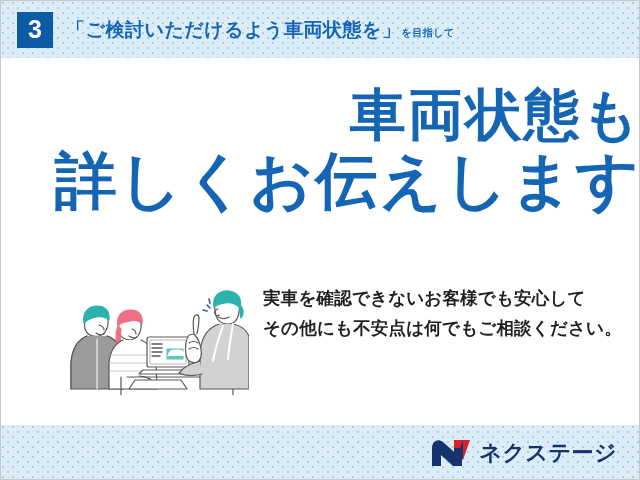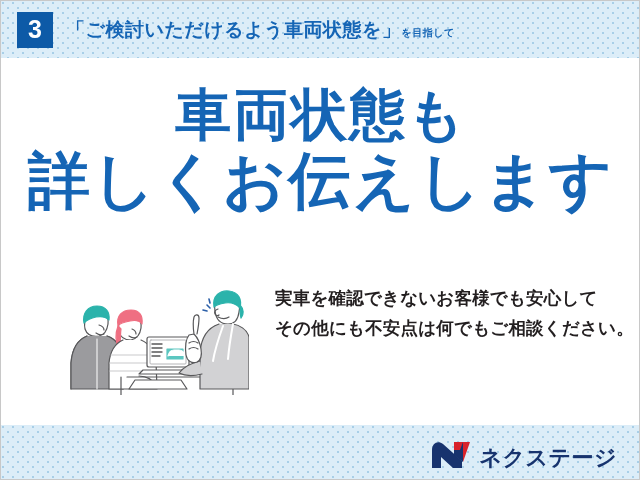--- a/index.html
+++ b/index.html
@@ -75,21 +75,21 @@
   .hdr-title .tail {
     font-size: 10px;
   }
 
   
   .headline {
     position: absolute;
     left: 0;
     top: 86px;
     width: 640px;
-    text-align: center;
+    text-align: right;
     color: #1565b5;
     font-weight: bold;
     line-height: 1.0;
     letter-spacing: 2px;
   }
   .headline .l1 {
     display: block;
     font-size: 56px;
   }
   .headline .l2 {
@@ -111,35 +111,34 @@
   .body-copy {
     position: absolute;
     left: 262px;
     top: 282px;
     width: 360px;
     color: #231f20;
     font-size: 17.5px;
     line-height: 30px;
     font-weight: bold;
     letter-spacing: .2px;
-    margin-left: 12px;
   }
   .body-copy span {
     display: block;
     white-space: nowrap;
   }
 
   
   .logo {
     position: absolute;
     right: 22px;
     top: 436px;
     height: 32px;
     display: flex;
-    align-items: flex-end;
+    align-items: center;
   }
   .logo-mark {
     width: 38px;
     height: 28px;
     flex: 0 0 auto;
   }
   .logo-text {
     margin-left: 9px;
     color: #17336e;
     font-size: 22px;

